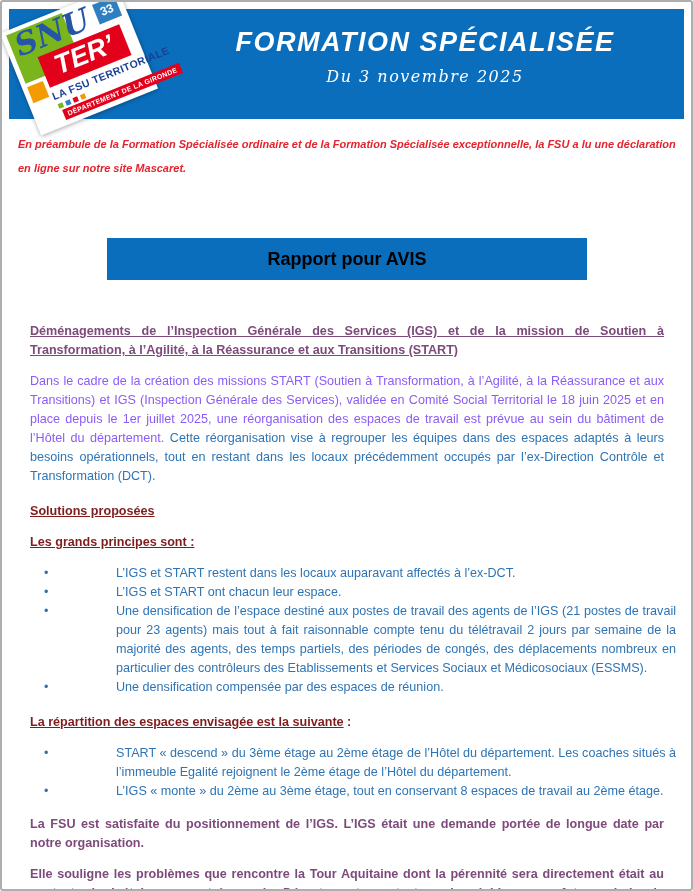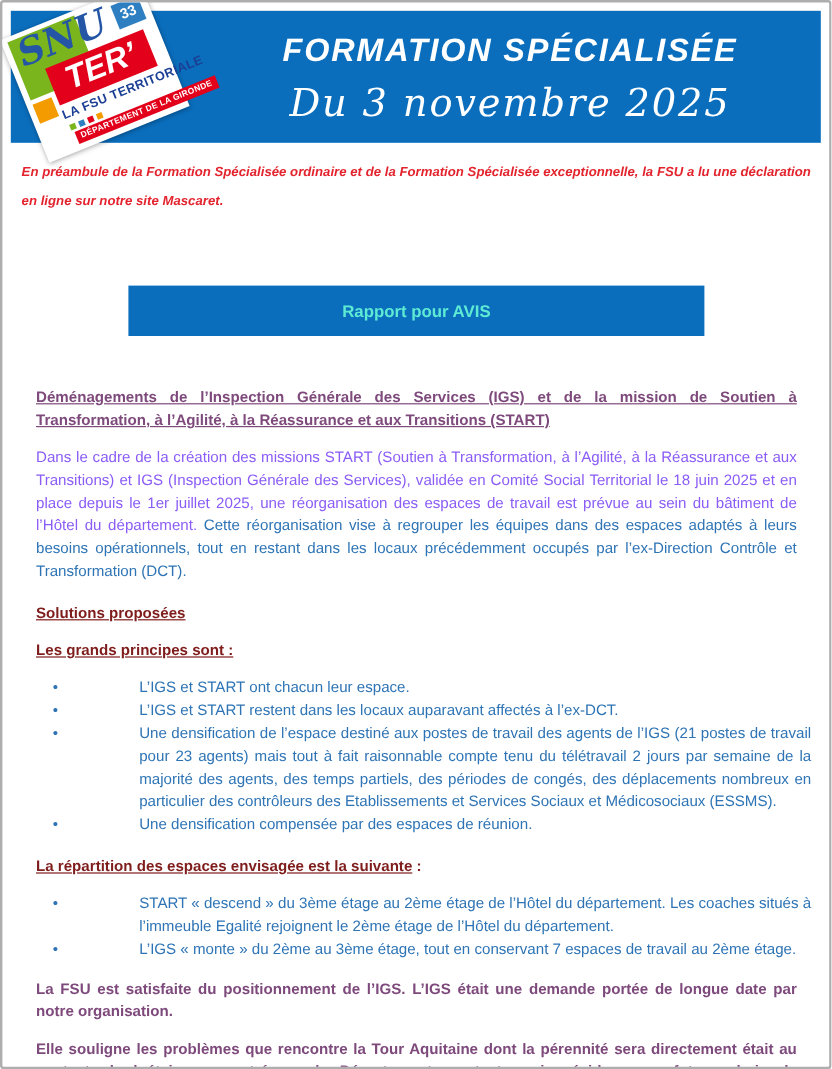--- a/index.html
+++ b/index.html
@@ -5,21 +5,21 @@
   html,body{margin:0;padding:0;background:#ffffff;}
   .page{
     position:relative;width:693px;height:891px;box-sizing:border-box;
     border:2px solid #aeaeae;border-radius:3px;background:#ffffff;overflow:hidden;
     font-family:"Liberation Sans",sans-serif;
   }
   
   .header{position:absolute;left:7px;top:7px;right:7px;height:110px;background:#0a6ebd;}
   .titles{position:absolute;left:165px;right:8px;top:18px;text-align:center;color:#ffffff;}
   .main-title{font-size:27px;font-weight:bold;font-style:italic;letter-spacing:1.5px;}
-  .date-title{margin-top:9px;font-family:"DejaVu Serif",serif;font-style:italic;font-size:32px;letter-spacing:1.5px;}
+  .date-title{margin-top:9px;font-family:"DejaVu Serif",serif;font-style:italic;font-size:16px;letter-spacing:1.5px;}
   
   .logo{position:absolute;left:14px;top:4px;width:126px;height:110px;background:#ffffff;
     transform:rotate(-22deg);box-shadow:0 1px 4px rgba(0,0,0,.35);z-index:5;}
   .logo *{position:absolute;box-sizing:border-box;}
   .logo-green{left:5px;top:4px;width:60px;height:52px;background:#7ab51d;}
   .logo-snu{left:10px;top:0px;font-family:"DejaVu Serif",serif;font-style:italic;font-weight:bold;
     font-size:31px;color:#2456a5;z-index:2;}
   .logo-33{left:96px;top:8px;width:24px;height:21px;background:#2e7fc2;color:#fff;font-weight:bold;
     font-size:12px;text-align:center;line-height:21px;z-index:3;}
   .logo-ter{left:26px;top:36px;width:88px;height:33px;background:#e2001a;color:#fff;font-weight:bold;
@@ -27,22 +27,22 @@
   .logo-orange{left:5px;top:60px;width:17px;height:17px;background:#f49b00;}
   .logo-fsu{left:25px;top:72px;color:#1b3f94;font-weight:bold;font-size:10.5px;letter-spacing:.4px;white-space:nowrap;}
   .sq{width:5px;height:5px;top:87px;}
   .sq1{left:27px;background:#7ab51d;} .sq2{left:35px;background:#2e7fc2;}
   .sq3{left:43px;background:#e2001a;} .sq4{left:51px;background:#f49b00;}
   .logo-dept{left:29px;top:94px;background:#e2001a;color:#fff;font-weight:bold;font-size:7px;
     padding:2px 4px;white-space:nowrap;letter-spacing:.3px;}
   
   .content{position:absolute;left:16px;right:15px;top:130px;}
   .preamble{margin:0;color:#e3242e;font-weight:bold;font-style:italic;font-size:11px;line-height:24px;}
-  .avis{margin:58px 0 0 89px;width:480px;height:42px;background:#0a6ebd;color:#5eead4;
-    font-weight:bold;font-size:14px;text-align:center;line-height:42px;}
+  .avis{margin:58px 0 0 89px;width:480px;height:42px;background:#0a6ebd;color:#000000;
+    font-weight:bold;font-size:18px;text-align:center;line-height:42px;}
   .doc{margin-top:42px;font-size:12.6px;line-height:19px;}
   .doc p{margin:12px;}
   .h-purple{color:#7e4a7c;font-weight:bold;text-decoration:underline;text-align:justify;}
   .navy{color:#8b5cf6;} .blue{color:#2e74b5;}
   .para1{text-align:justify;}
   .h-blue{color:#7f1d1d;font-weight:bold;}
   .u{text-decoration:underline;}
   .mt{margin-top:16px !important;}
   .mt2{margin-top:14px !important;}
   .blist{margin:0;padding:0;list-style:none;color:#2e74b5;}
@@ -86,31 +86,31 @@
     <div class="doc">
 
       <p class="h-purple">Déménagements de l’Inspection Générale des Services (IGS) et de la mission de Soutien à Transformation, à l’Agilité, à la Réassurance et aux Transitions (START)</p>
 
       <p class="para1"><span class="navy">Dans le cadre de la création des missions START (Soutien à Transformation, à l’Agilité, à la Réassurance et aux Transitions) et IGS (Inspection Générale des Services), validée en Comité Social Territorial le 18 juin 2025 et en place depuis le 1er juillet 2025, une réorganisation des espaces de travail est prévue au sein du bâtiment de l’Hôtel du département.</span> <span class="blue">Cette réorganisation vise à regrouper les équipes dans des espaces adaptés à leurs besoins opérationnels, tout en restant dans les locaux précédemment occupés par l’ex-Direction Contrôle et Transformation (DCT).</span></p>
 
       <p class="h-blue u mt">Solutions proposées</p>
       <p class="h-blue u">Les grands principes sont :</p>
 
       <ul class="blist">
+        <li>L’IGS et START restent dans les locaux auparavant affectés à l’ex-DCT.</li>
         <li>L’IGS et START ont chacun leur espace.</li>
-        <li>L’IGS et START restent dans les locaux auparavant affectés à l’ex-DCT.</li>
         <li>Une densification de l’espace destiné aux postes de travail des agents de l’IGS (21 postes de travail pour 23 agents) mais tout à fait raisonnable compte tenu du télétravail 2 jours par semaine de la majorité des agents, des temps partiels, des périodes de congés, des déplacements nombreux en particulier des contrôleurs des Etablissements et Services Sociaux et Médicosociaux (ESSMS).</li>
         <li>Une densification compensée par des espaces de réunion.</li>
       </ul>
 
       <p class="h-blue mt"><span class="u">La répartition des espaces envisagée est la suivante</span><span> :</span></p>
 
       <ul class="blist">
         <li>START « descend » du 3ème étage au 2ème étage de l’Hôtel du département. Les coaches situés à l’immeuble Egalité rejoignent le 2ème étage de l’Hôtel du département.</li>
-        <li>L’IGS « monte » du 2ème au 3ème étage, tout en conservant 7 espaces de travail au 2ème étage.</li>
+        <li>L’IGS « monte » du 2ème au 3ème étage, tout en conservant 8 espaces de travail au 2ème étage.</li>
       </ul>
 
       <p class="purple-para mt2">La FSU est satisfaite du positionnement de l’IGS. L’IGS était une demande portée de longue date par notre organisation.</p>
       <p class="purple-para">Elle souligne les problèmes que rencontre la Tour Aquitaine dont la pérennité sera directement était au contexte budgétaire rencontré par le Département, contexte qui présidera aux futurs choix de déménagements.</p>
 
       <p class="vote">Vote : Avis Favorable à l’unanimité</p>
 
     </div>
   </div>
 </div>

